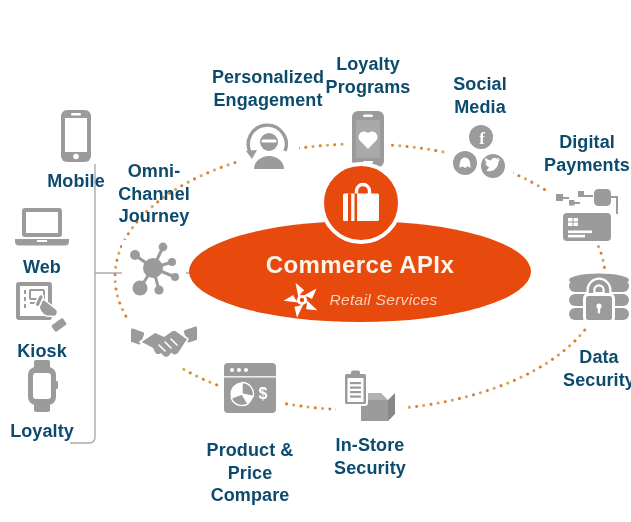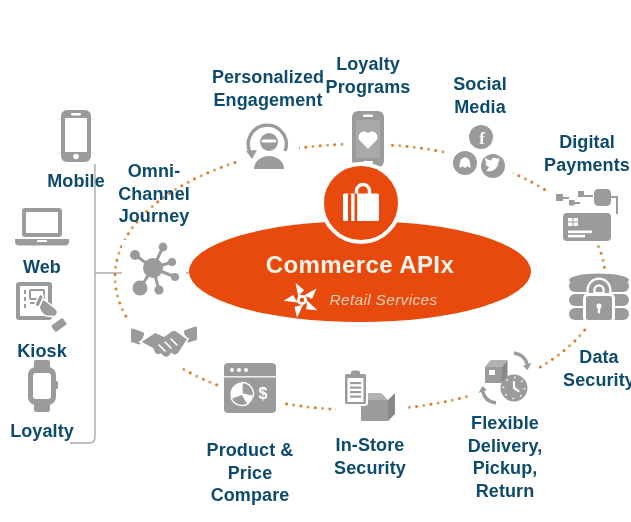--- a/index.html
+++ b/index.html
@@ -210,39 +210,20 @@
         <path d="M24 24 v-6 a8 8 0 0 1 16 0 v6" fill="none" stroke="#9B9B9B" stroke-width="4.5"></path>
         <rect x="17.5" y="22.5" width="29" height="27" rx="4" fill="#9B9B9B" stroke="#fff" stroke-width="3"></rect>
         <circle cx="32" cy="34" r="2.6" fill="#fff"></circle>
         <rect x="30.8" y="35" width="2.4" height="6.5" rx="1.2" fill="#fff"></rect>
       </svg>
     </div>
     <div class="label">Data
 Security</div>
   </div>
 
-  <div class="node n-flex">
-    <div class="icon-wrap">
-      <svg width="58" height="56" viewBox="0 0 58 56">
-        <path d="M38 3 q11 1.5 13.5 12" fill="none" stroke="#9B9B9B" stroke-width="3.4"></path>
-        <path d="M47 16 l4.5 4 4 -7 z" fill="#9B9B9B"></path>
-        <path d="M20 53 q-11 -1.5 -13.5 -12" fill="none" stroke="#9B9B9B" stroke-width="3.4"></path>
-        <path d="M11 40 l-4.5 -4 -4 7 z" fill="#9B9B9B"></path>
-        <path d="M9 17 l5.5 -7 h17 l-5.5 7 z" fill="#B2B2B2"></path>
-        <rect x="9" y="17" width="17" height="16" fill="#9B9B9B"></rect>
-        <path d="M26 33 v-16 l5.5 -7 v16 z" fill="#878787"></path>
-        <rect x="13" y="20" width="6" height="5" fill="#fff"></rect>
-        <circle cx="38" cy="38" r="13.5" fill="#9B9B9B"></circle>
-        <circle cx="38" cy="38" r="10.5" fill="none" stroke="#fff" stroke-width="1.6" stroke-dasharray="1.5 6.7"></circle>
-        <path d="M38 38 v-6 M38 38 l4.5 3" stroke="#fff" stroke-width="2.2" stroke-linecap="round"></path>
-      </svg>
-    </div>
-    <div class="label">Flexible Delivery,
-Pickup, Return</div>
-  </div>
 
   <div class="node n-inv">
     <div class="icon-wrap">
       <svg width="58" height="56" viewBox="0 0 58 56">
         <path d="M20 30 l-7 -7 h27 l7 7 z" fill="#B2B2B2"></path>
         <rect x="20" y="30" width="27" height="21" fill="#9B9B9B"></rect>
         <path d="M47 51 v-21 l7 -7 v21 z" fill="#878787"></path>
         <rect x="3" y="3" width="23" height="32" rx="2.5" fill="#9B9B9B" stroke="#fff" stroke-width="2"></rect>
         <rect x="6.5" y="8" width="16" height="24" fill="#fff"></rect>
         <rect x="10" y="0.5" width="9" height="6" rx="2" fill="#9B9B9B"></rect>

